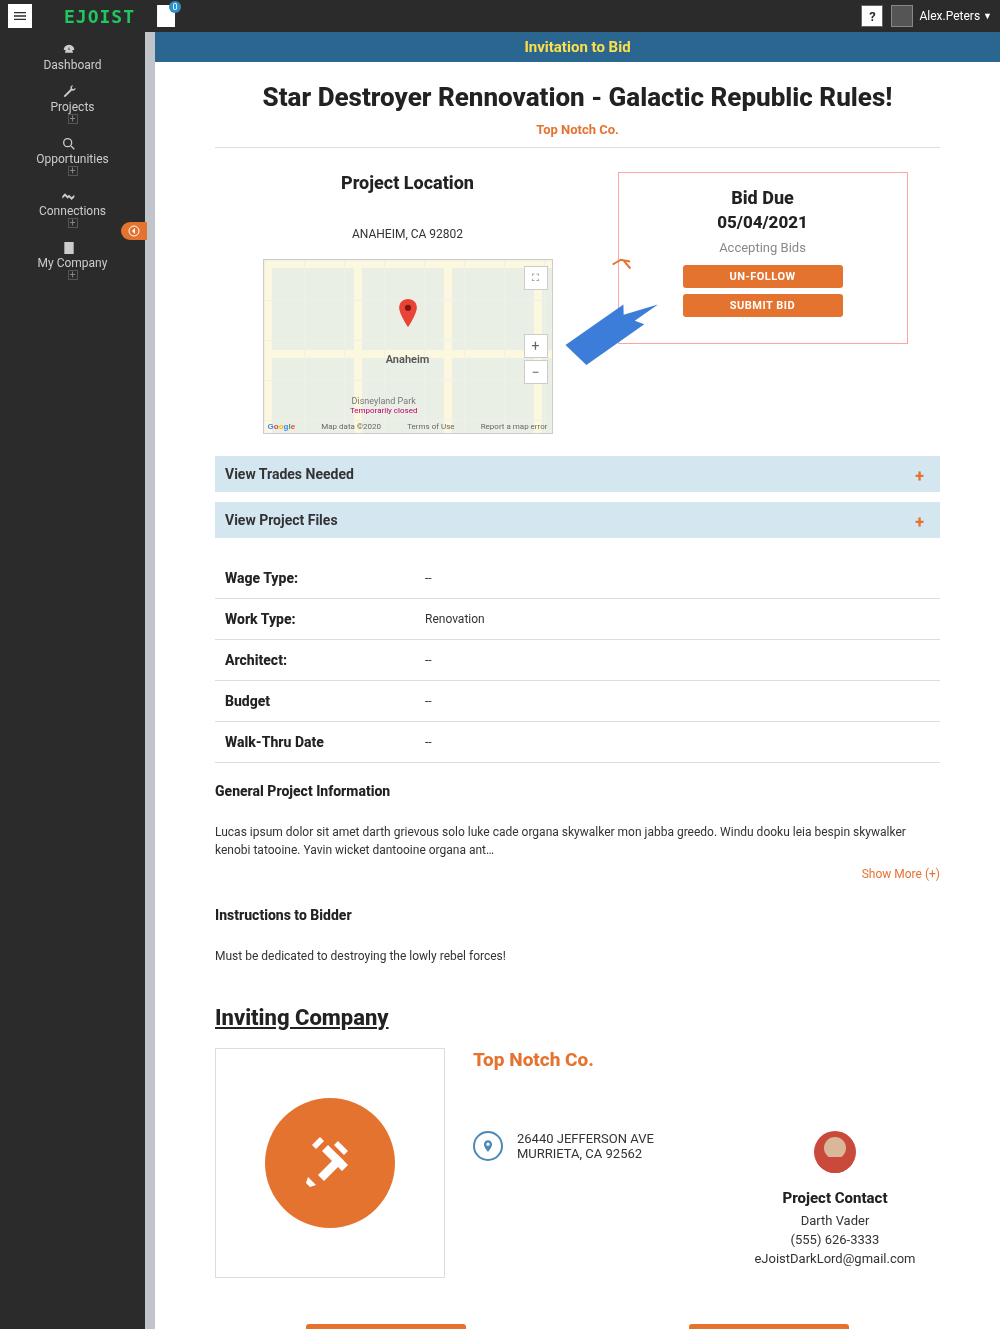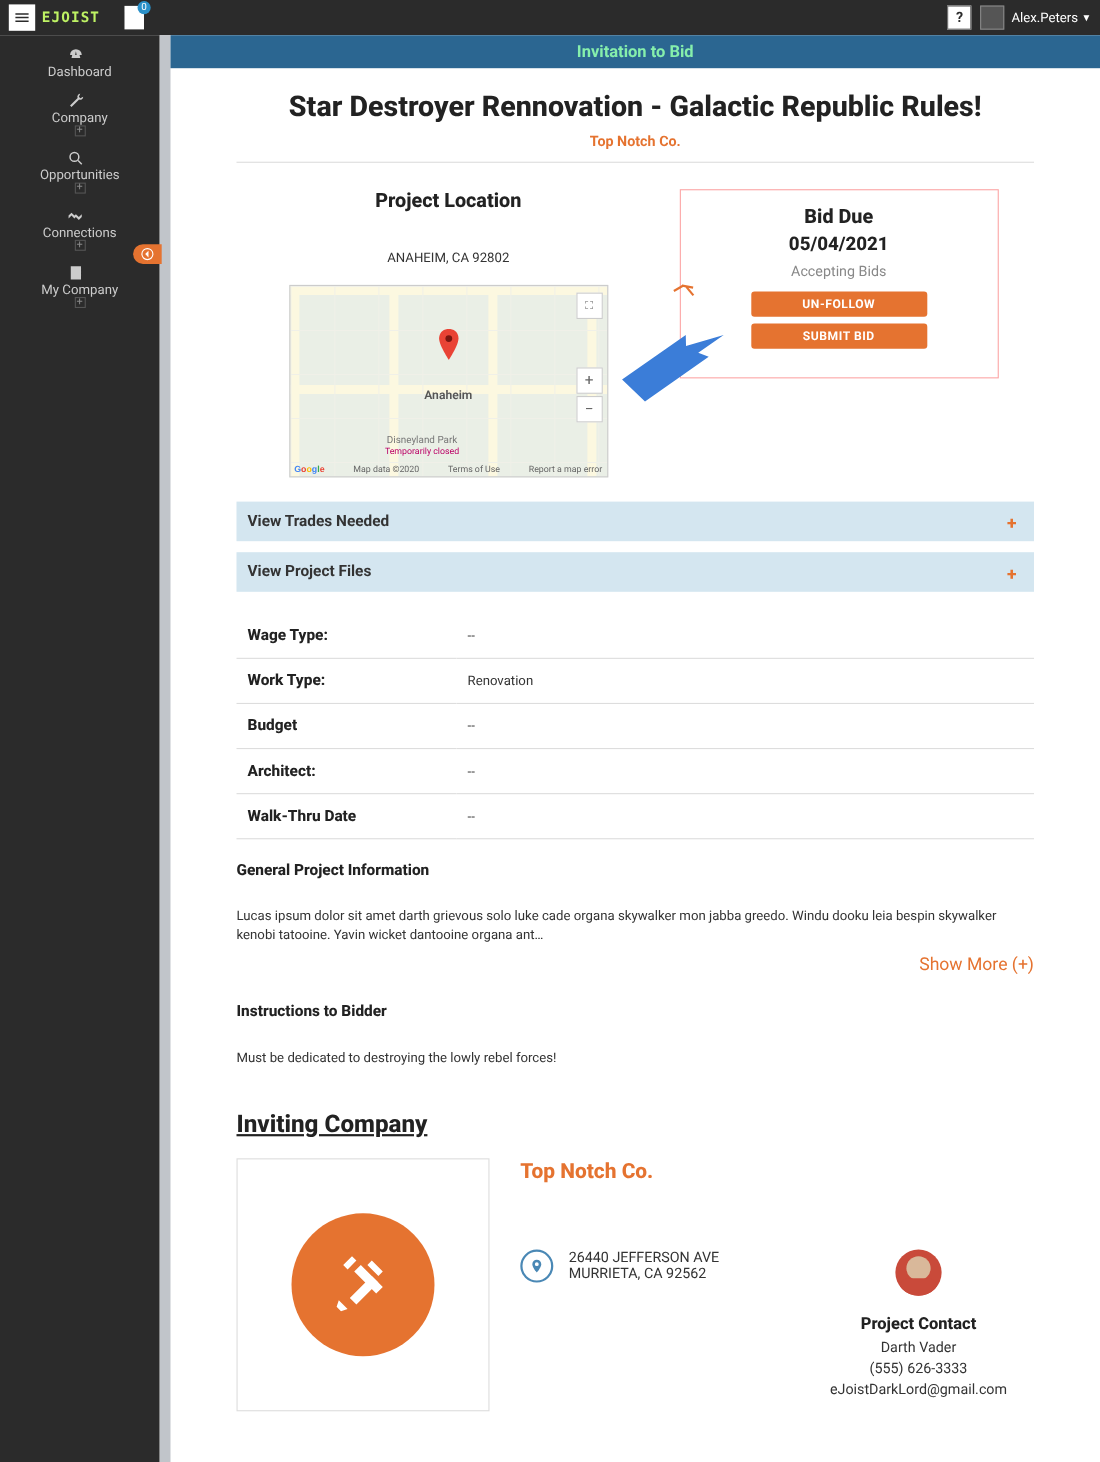--- a/index.html
+++ b/index.html
@@ -3,21 +3,21 @@
 <meta charset="utf-8">
 <style>
   * { box-sizing: border-box; margin: 0; padding: 0; }
   body { font-family: -apple-system, BlinkMacSystemFont, "Segoe UI", Roboto, "Helvetica Neue", Arial, sans-serif; background: #fff; width: 1000px; }
   
   
   .topbar { background: #2b2b2b; height: 32px; display: flex; align-items: center; padding: 0 8px; color: #fff; }
   .menu-btn { width: 24px; height: 24px; display: flex; align-items: center; justify-content: center; background: #fff; margin-right: 6px; }
   .menu-btn svg { width: 16px; height: 16px; }
   .logo { height: 22px; display: flex; align-items: center; }
-  .logo-text { font-weight: 800; font-size: 13px; letter-spacing: 1px; color: #bef264; font-family: monospace; }
+  .logo-text { font-weight: 800; font-size: 18px; letter-spacing: 1px; color: #22c55e; font-family: monospace; margin-left: 26px; }
   .notif-icon { width: 18px; height: 22px; background: #fff; margin-left: 12px; position: relative; clip-path: polygon(0 0, 70% 0, 100% 25%, 100% 100%, 0 100%); }
   .notif-badge { position: absolute; top: -4px; right: -6px; background: #2b91c9; color: #fff; font-size: 9px; width: 12px; height: 12px; border-radius: 50%; display: flex; align-items: center; justify-content: center; }
   .top-spacer { flex: 1; }
   .help-btn { width: 22px; height: 22px; background: #fff; color: #2b2b2b; font-weight: bold; display: flex; align-items: center; justify-content: center; font-size: 13px; margin-right: 8px; border:1px solid #666;}
   .avatar-sm { width: 22px; height: 22px; background: #555; margin-right: 6px; border:1px solid #888;}
   .user-name { font-size: 12px; }
   .caret { font-size: 9px; margin-left: 3px; }
 
   
   .layout { display: flex; min-height: 1180px; }
@@ -25,21 +25,21 @@
   .side-item { display: flex; align-items: center; padding: 6px 8px; font-size: 12px; cursor: pointer; flex-direction: column; }
   .side-icon { width: 16px; height: 16px; margin-right: 8px; display: flex; align-items: center; justify-content: center; }
   .side-label { flex: 1; }
   .side-plus { font-size: 10px; color: #888; border:1px solid #555; width:10px; height:10px; display:flex; align-items:center; justify-content:center; line-height:1;}
   .collapse-tab { position: absolute; top: 190px; right: -2px; width: 26px; height: 18px; background: #e57330; border-radius: 9px 0 0 9px; display: flex; align-items: center; justify-content: center; }
   .collapse-tab svg { width: 12px; height: 12px; fill: #fff; }
   
   
   .main { flex: 1; background: #c1c5ca; padding-left: 10px;}
   .content-bg { background: #fff; min-height: 1180px; }
-  .page-header { background: #2b6691; color: #86efac; font-weight: 700; text-align: center; padding: 6px; font-size: 15px; }
+  .page-header { background: #2b6691; color: #fde047; font-weight: 700; text-align: center; padding: 6px; font-size: 15px; }
   .content { padding: 16px 60px 28px 60px; }
 
   .proj-title { text-align: center; font-size: 26px; font-weight: 800; color: #222; margin-top: 4px;}
   .proj-company { text-align: center; font-size: 13px; font-weight: 700; color: #e57330; margin-top: 10px; padding-bottom: 6px; }
   .hr { border-top: 1px solid #ddd; margin: 4px 0 24px 0; }
 
   .row1 { display: flex; gap: 40px; align-items: flex-start; justify-content: center;}
   .col-loc { flex: 0 0 320px; text-align: center; }
   .loc-head { font-size: 18px; font-weight: 800; color: #222; }
   .loc-addr { font-size: 12px; margin-top: 34px; margin-bottom: 18px; color:#333;}
@@ -71,21 +71,21 @@
   .accordion + .accordion { margin-top: 10px; }
 
   .dtable { width: 100%; margin-top: 20px; border-collapse: collapse; }
   .dtable tr { border-bottom: 1px solid #ddd; }
   .dtable td { padding: 12px 10px; font-size: 14px; }
   .dtable td:first-child { font-weight: 800; width: 200px; color:#222;}
   .dtable td:last-child { font-size: 12px; color:#333;}
 
   .sect-head { font-weight: 800; font-size: 14px; color: #222; margin-top: 20px; }
   .sect-body { font-size: 12px; color: #333; margin-top: 24px; line-height: 1.5; }
-  .show-more { text-align: right; font-size: 16px; color: #e57330; margin-top: 8px; cursor: pointer; }
+  .show-more { text-align: right; font-size: 12px; color: #e57330; margin-top: 8px; cursor: pointer; }
 
   .inviting { font-size: 22px; font-weight: 800; text-decoration: underline; color: #222; margin-top: 40px; }
 
   .company-row { display: flex; gap: 28px; margin-top: 18px; align-items: flex-start; }
   .company-logo { width: 230px; height: 230px; border: 1px solid #ddd; display: flex; align-items: center; justify-content: center; }
   .logo-circle { width: 130px; height: 130px; border-radius: 50%; background: #e57330; display: flex; align-items: center; justify-content: center; }
   .company-info { flex: 1; }
   .company-name { font-size: 19px; font-weight: 800; color: #e57330; margin-bottom: 60px;}
   .info-cols { display: flex; }
   .addr-col { flex: 1; }
@@ -135,21 +135,21 @@
           </svg>
         </span>
       <span class="side-label">Dashboard</span>
     </div>
     <div class="side-item">
       <span class="side-icon">
           <svg viewBox="0 0 24 24" fill="#ccc">
             <path d="M22 6a4 4 0 01-5.6 3.7L6 20l-2-2L14.3 7.6A4 4 0 0118 2l-2 4 2 2z"></path>
           </svg>
         </span>
-      <span class="side-label">Company</span>
+      <span class="side-label">Projects</span>
       <span class="side-plus">+</span>
     </div>
     <div class="side-item">
       <span class="side-icon">
           <svg viewBox="0 0 24 24" fill="none" stroke="#ccc" stroke-width="2">
             <circle cx="10" cy="10" r="6"></circle>
             <path d="M15 15l5 5"></path>
           </svg>
         </span>
       <span class="side-label">Opportunities</span>
@@ -250,25 +250,25 @@
         <tbody>
               <tr>
                 <td>Wage Type:</td>
                 <td>--</td>
               </tr>
         <tr>
                 <td>Work Type:</td>
                 <td>Renovation</td>
               </tr>
         <tr>
+                <td>Architect:</td>
+                <td>--</td>
+              </tr>
+        <tr>
                 <td>Budget</td>
-                <td>--</td>
-              </tr>
-        <tr>
-                <td>Architect:</td>
                 <td>--</td>
               </tr>
         <tr>
                 <td>Walk-Thru Date</td>
                 <td>--</td>
               </tr>
       </tbody>
           </table>
 
       <div class="sect-head">General Project Information</div>

